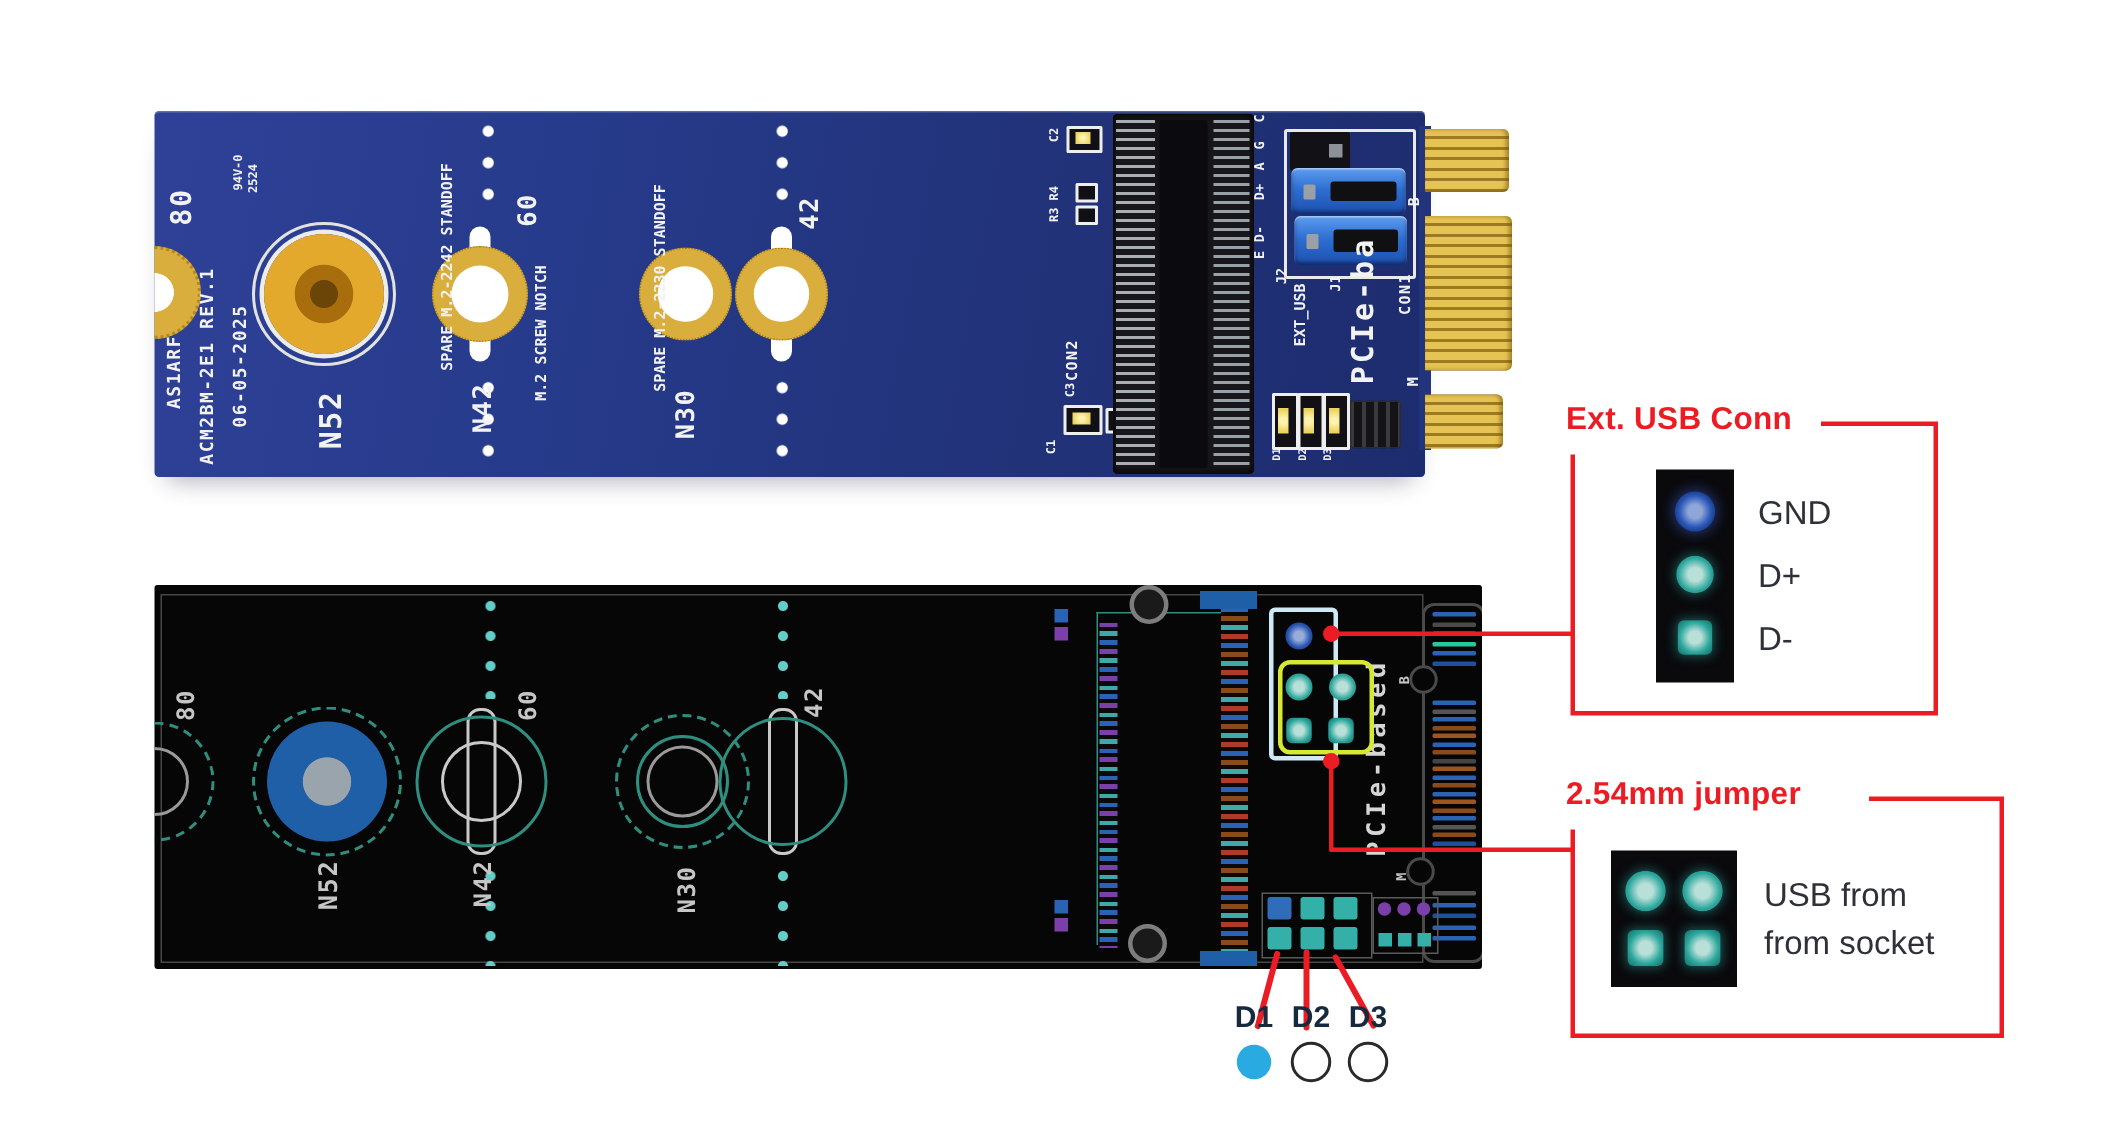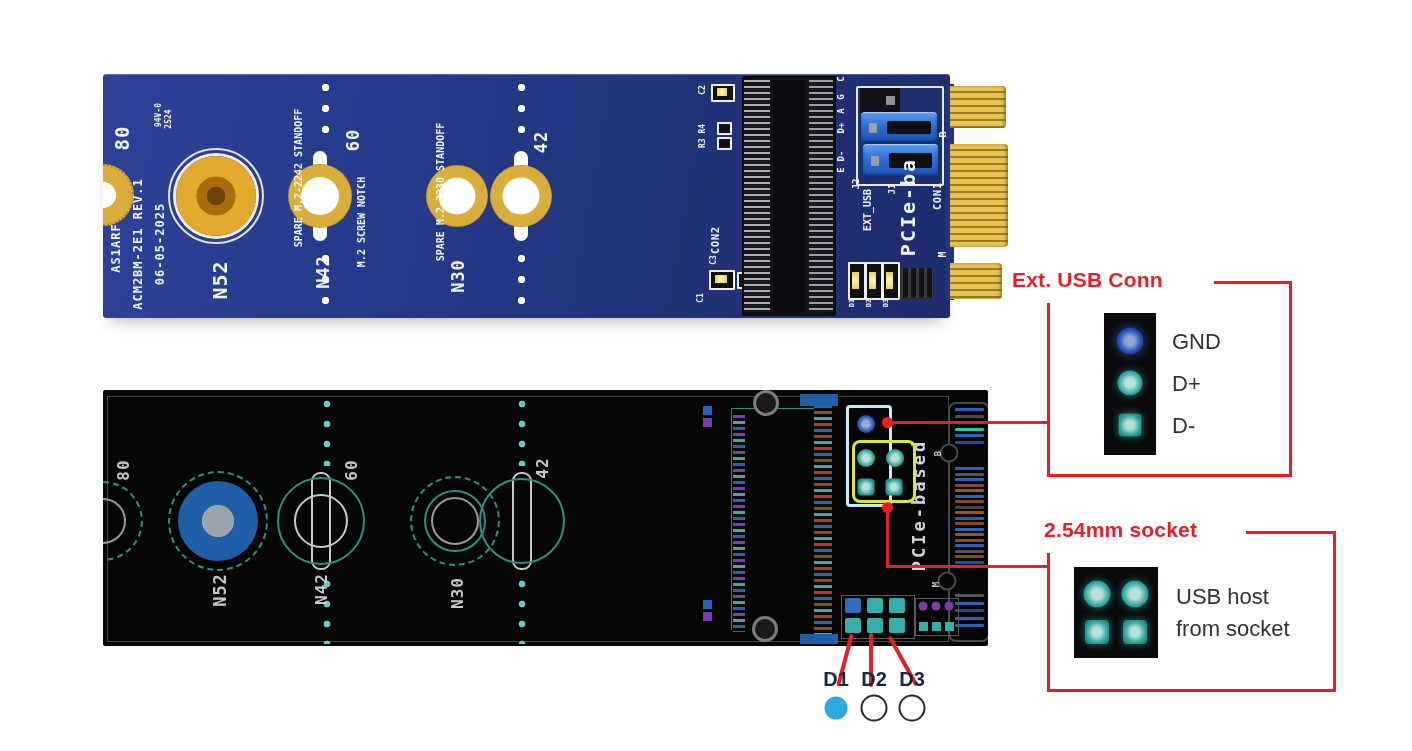--- a/index.html
+++ b/index.html
@@ -272,40 +272,40 @@
   <div class="rline" style="left:888px;top:421px;width:161px;height:3px;"></div>
   <div class="rdot" style="left:882px;top:502px;"></div>
   <div class="rline" style="left:886px;top:507px;width:3px;height:61px;"></div>
   <div class="rline" style="left:886px;top:565px;width:163px;height:3px;"></div>
   <div class="rline" style="left:843px;top:633px;width:4px;height:54px;transform:rotate(15deg);"></div>
   <div class="rline" style="left:869px;top:633px;width:4px;height:54px;"></div>
   <div class="rline" style="left:901px;top:633px;width:4px;height:56px;transform:rotate(-29deg);"></div>
 
   <div class="abs" style="left:1047px;top:281px;width:239px;height:190px;border:3px solid #ec1c24;"></div>
   <div class="abs" style="left:1040px;top:277px;width:174px;height:26px;background:#fff;"></div>
-  <div class="atitle" style="left:1012px;top:268px;">Ext. USB Conn</div>
+  <div class="atitle" style="left:1044px;top:268px;">Ext. USB Conn</div>
   <div class="abs" style="left:1104px;top:313px;width:52px;height:142px;background:#0a0a0d;"></div>
   <div class="cc" style="left:1130px;top:341px;width:27px;height:27px;border-radius:50%;background:radial-gradient(circle,#8fa6d8 0 24%,#2b57b8 55%,#0d2a66 85%,#060a18 100%);box-shadow:0 0 8px 2px rgba(60,90,200,.45);"></div>
   <div class="cc padc" style="left:1130px;top:383px;width:25px;height:25px;box-shadow:0 0 7px 1px rgba(45,170,160,.5);"></div>
   <div class="cc pads" style="left:1130px;top:425px;width:23px;height:23px;box-shadow:0 0 7px 1px rgba(45,170,160,.5);"></div>
   <div>
       <div class="alabel" style="left: 1172px; top: 329px;">GND</div>
       <div class="alabel" style="left: 1172px; top: 371px;">D+</div>
       <div class="alabel" style="left: 1172px; top: 413px;">D-</div>
     </div>
 
   <div class="abs" style="left:1047px;top:531px;width:283px;height:155px;border:3px solid #ec1c24;"></div>
   <div class="abs" style="left:1040px;top:527px;width:206px;height:26px;background:#fff;"></div>
-  <div class="atitle" style="left:1044px;top:518px;">2.54mm socket</div>
+  <div class="atitle" style="left:1044px;top:518px;">2.54mm jumper</div>
   <div class="abs" style="left:1074px;top:567px;width:84px;height:91px;background:#0a0a0d;"></div>
   <div class="cc padc" style="left:1097px;top:594px;width:27px;height:27px;box-shadow:0 0 7px 1px rgba(45,170,160,.5);"></div>
   <div class="cc padc" style="left:1135px;top:594px;width:27px;height:27px;box-shadow:0 0 7px 1px rgba(45,170,160,.5);"></div>
   <div class="cc pads" style="left:1097px;top:632px;width:24px;height:24px;box-shadow:0 0 7px 1px rgba(45,170,160,.5);"></div>
   <div class="cc pads" style="left:1135px;top:632px;width:24px;height:24px;box-shadow:0 0 7px 1px rgba(45,170,160,.5);"></div>
-  <div class="alabel" style="left:1176px;top:584px;">USB host</div>
+  <div class="alabel" style="left:1176px;top:584px;">USB from</div>
   <div class="alabel" style="left:1176px;top:616px;">from socket</div>
 
   <div>
       <div class="legendlab" style="left: 836px; top: 679px;">D1</div>
       <div class="cc circ" style="left: 836px; top: 708px; width: 23px; height: 23px; background: rgb(41, 171, 226);"></div>
       <div class="legendlab" style="left: 874px; top: 679px;">D2</div>
       <div class="cc circ" style="left: 874px; top: 708px; width: 23px; height: 23px; background: rgb(255, 255, 255); border: 2.5px solid rgb(42, 42, 42);"></div>
       <div class="legendlab" style="left: 912px; top: 679px;">D3</div>
       <div class="cc circ" style="left: 912px; top: 708px; width: 23px; height: 23px; background: rgb(255, 255, 255); border: 2.5px solid rgb(42, 42, 42);"></div>
     </div>

